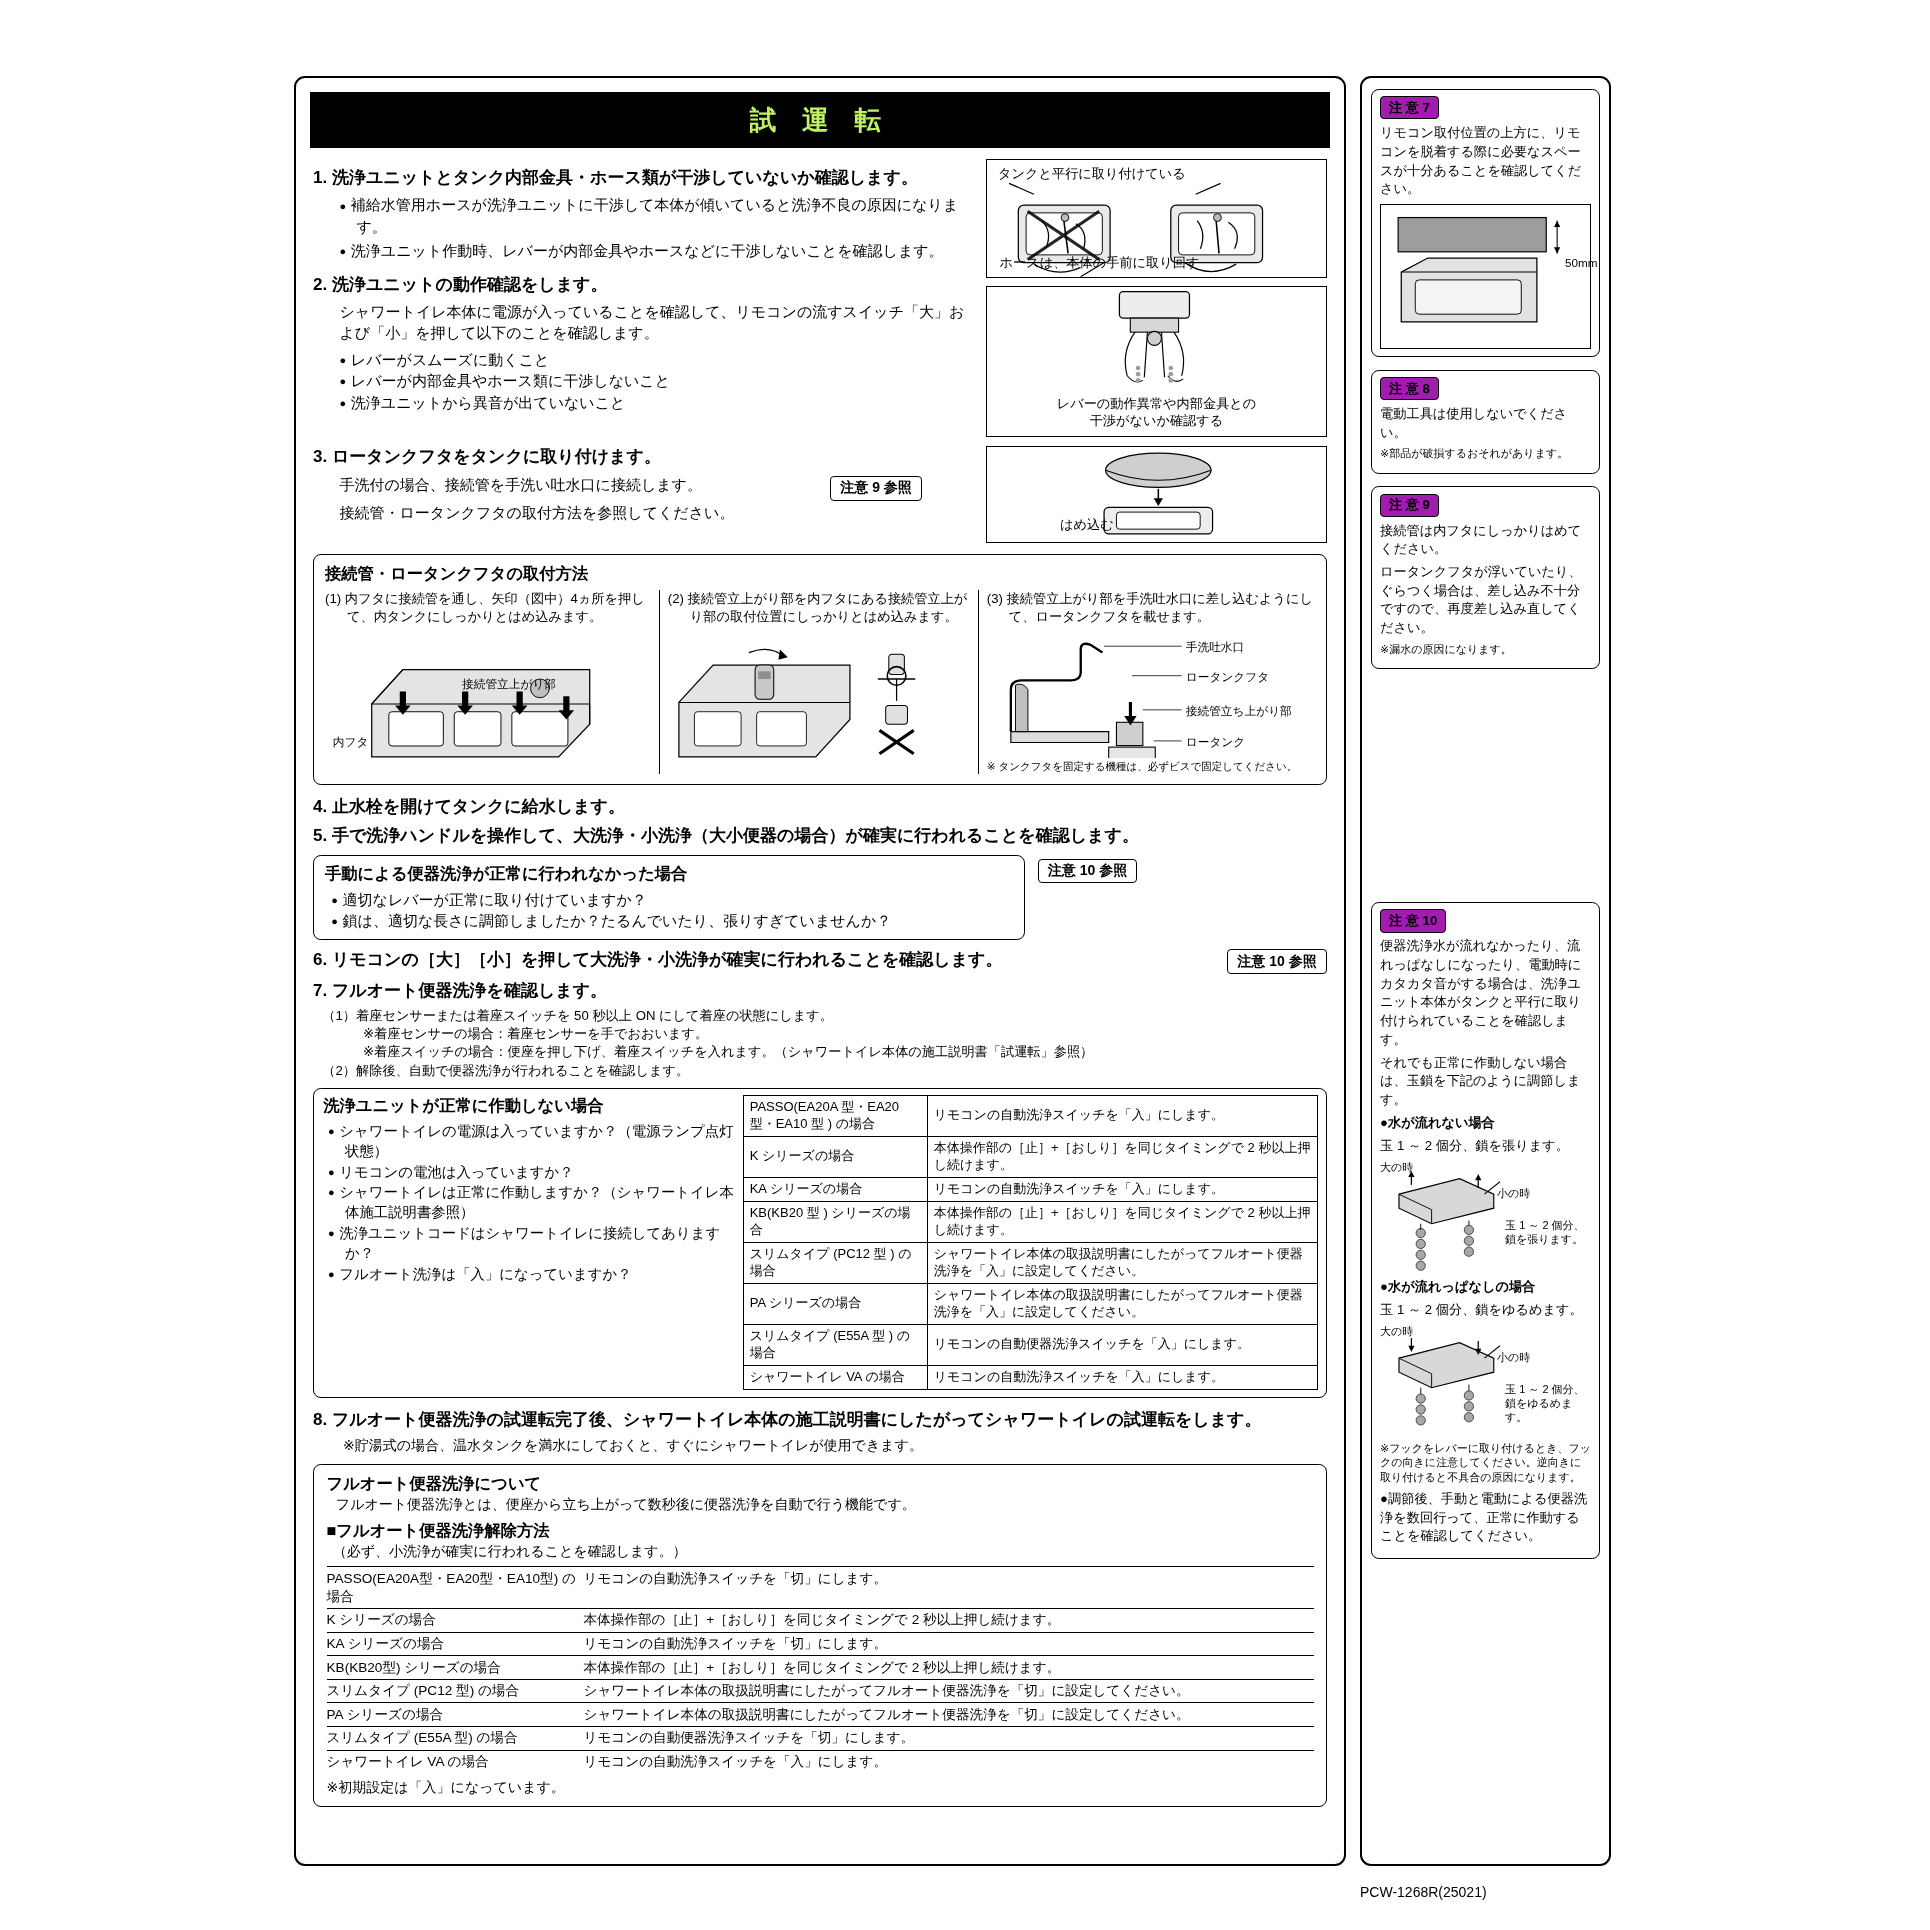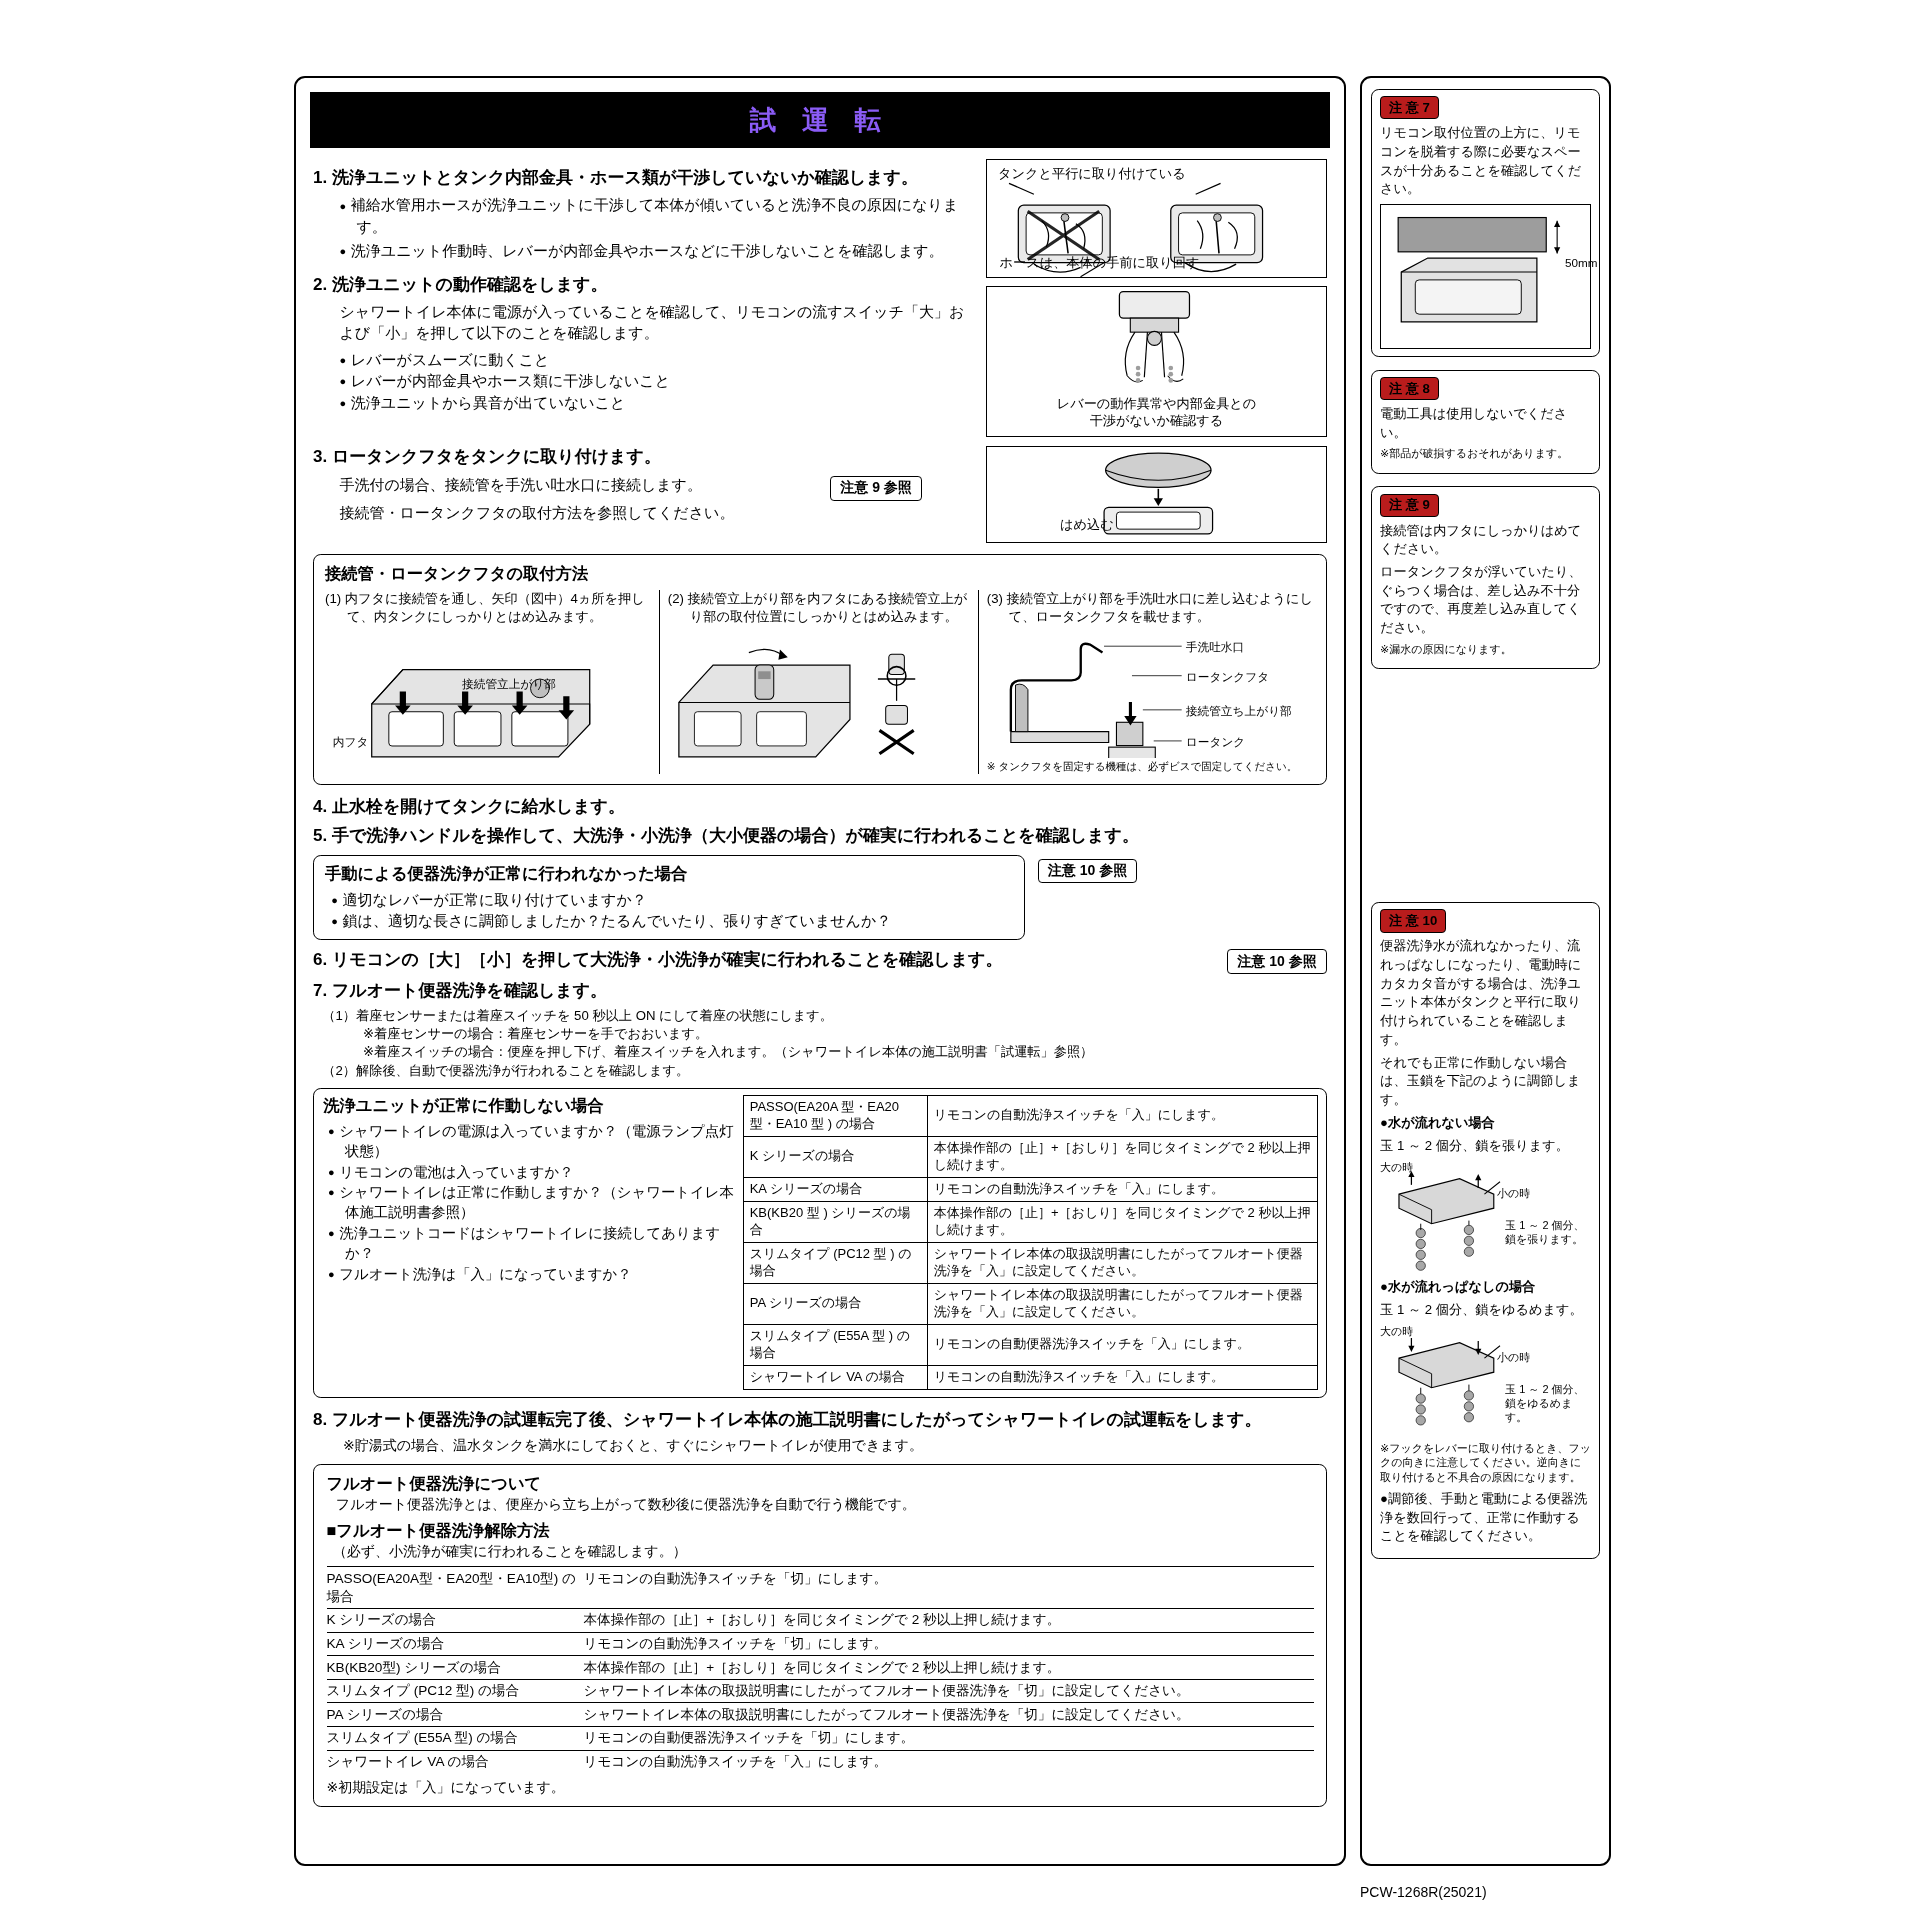--- a/index.html
+++ b/index.html
@@ -14,21 +14,21 @@
   .page { position:absolute; left:0; top:0; width:1930px; height:1930px; }
 
   
   .main-panel {
     position:absolute; left:294px; top:76px; width:1052px; height:1790px;
     border:2.3px solid #000; border-radius:11px; background:#fff;
     padding: 0;
   }
   .title-bar {
     margin: 14px 14px 0 14px;
-    background:#000; color:#8b5cf6; text-align:center;
+    background:#000; color:#bef264; text-align:center;
     font-size:26.5px; font-weight:bold; letter-spacing:9.3px;
     padding:10px 0 10px 0;
   }
   .content { padding: 11px 17px 7.8px 17px; }
 
   .step { margin-top: 7.8px; }
   .step-head { font-size:17px; font-weight:bold; line-height:1.35; }
   .step-body { font-size:15px; line-height:1.45; margin-left:26.5px; }
   .bullet { font-size:15px; line-height:1.42; margin-left:26.5px; text-indent:-17px; padding-left:17px;}
   .bullet:before { content:"\25CF"; font-size:11px; vertical-align:middle; margin-right:4.7px;}
@@ -63,21 +63,21 @@
   .linerow .b { flex:1; }
 
   
   .side-panel {
     position:absolute; left:1360px; top:76px; width:251px; height:1790px;
     border:2.3px solid #000; border-radius:11px; background:#fff;
   }
   .caution { margin:11px 9.3px 0 9.3px; border:1.6px solid #000; border-radius:7.8px; padding:6.2px 7.8px 7.8px 7.8px; position:relative; }
   .caution-tag {
     display:inline-block; border:1.6px solid #000; border-radius:3.9px;
-    font-size:13.2px; font-weight:bold; padding:1.6px 7.8px; background:#b91c1c;
+    font-size:13.2px; font-weight:bold; padding:1.6px 7.8px; background:#a21caf;
     margin-bottom:4.7px;
   }
   .caution p { font-size:13.2px; line-height:1.42; margin:0 0 3.9px 0; }
   .caution p.tiny { font-size:11px; line-height:1.35; }
 
   .footer-code {
     position:absolute; left:1360px; top:1884px; width:251px;
     font-size:14px; text-align:left;
   }
 

